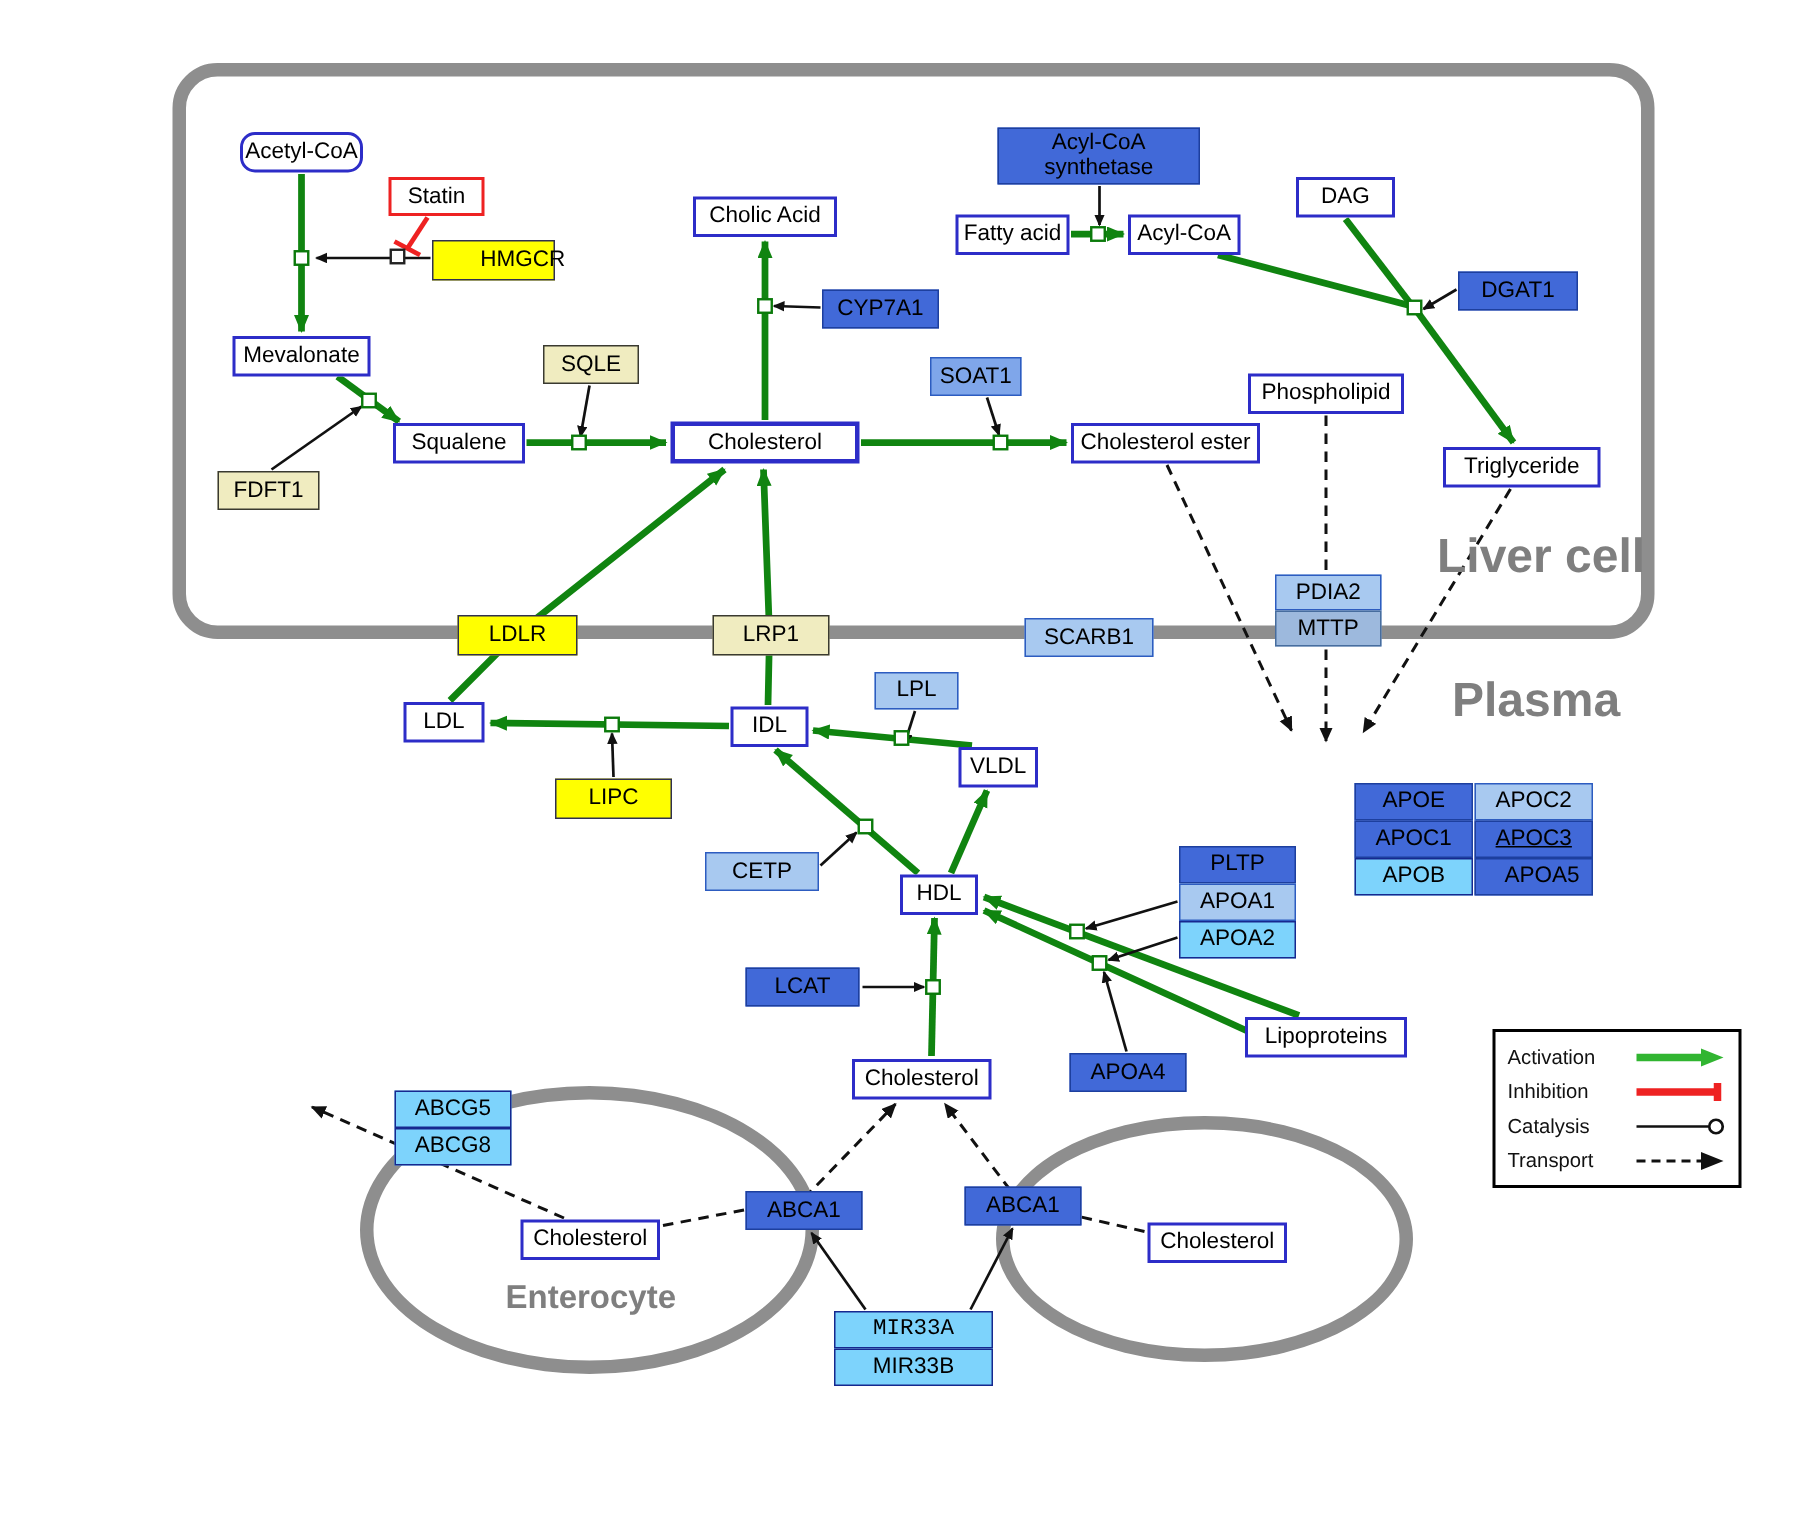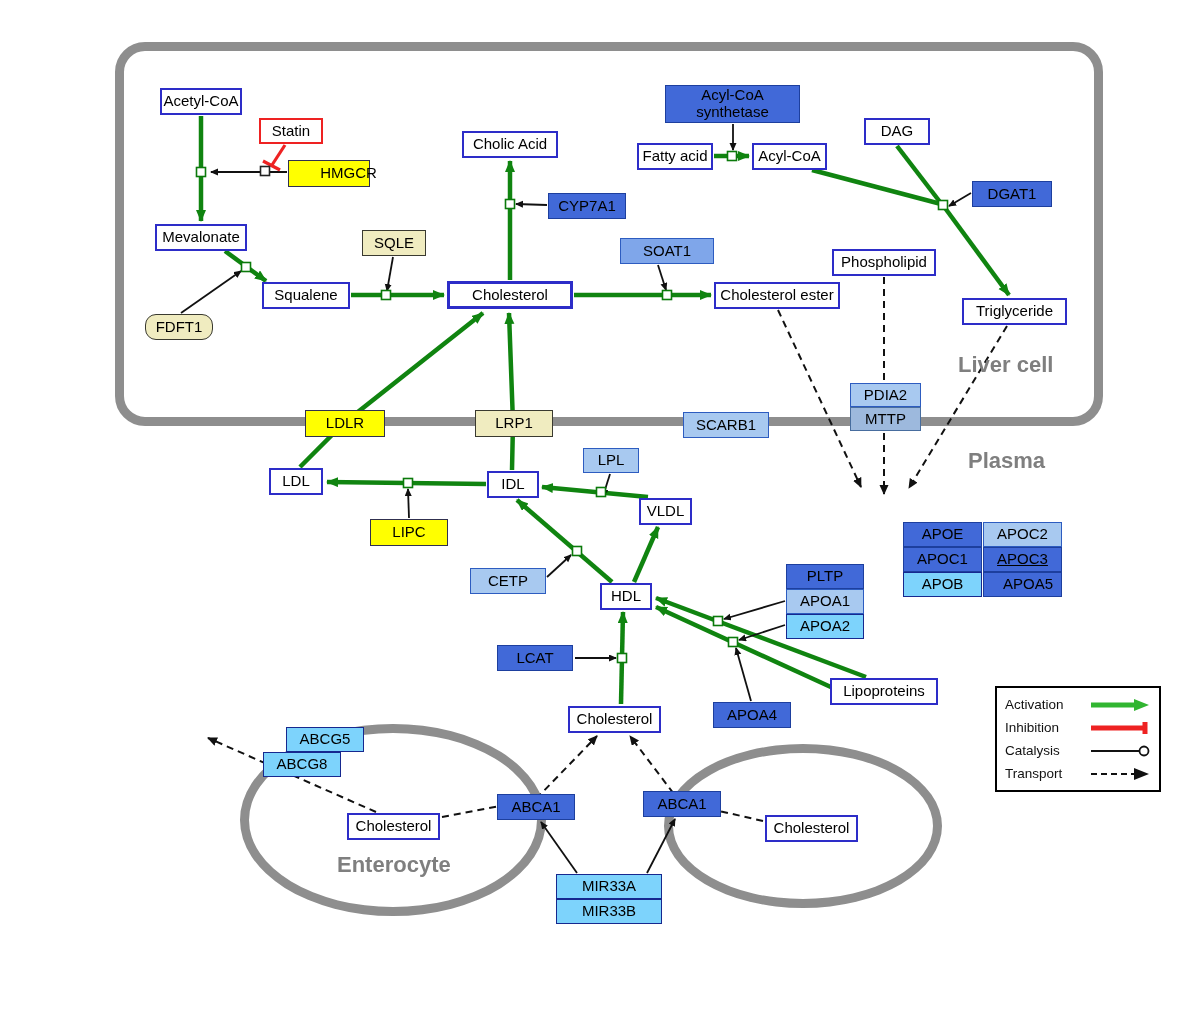--- a/index.html
+++ b/index.html
@@ -7,21 +7,21 @@
   #canvas { position:relative; width:1200px; height:1013px; background:#fff; overflow:hidden; }
 
   
   .compartment { position:absolute; border:9px solid #8e8e8e; background:transparent; z-index:1; }
   .liver   { left:115px; top:42px;  width:988px; height:384px; border-radius:30px; }
   .oval    { border-radius:50%; }
   .enterocyte { left:240px; top:724px; width:306px; height:192px; }
   .peripheral { left:664px; top:744px; width:278px; height:164px; }
 
   .compartment-label { position:absolute; z-index:4; color:#7f7f7f; font-weight:bold; white-space:nowrap; }
-  .cl-lg { font-size:22px; }
+  .cl-lg { font-size:32px; }
   .cl-md { font-size:22px; }
 
   
   #edge-layer { position:absolute; left:0; top:0; z-index:2; }
   polyline.edge { fill:none; }
   .activation { stroke:#108410; stroke-width:4.5; }
   .catalysis  { stroke:#111;    stroke-width:1.8; }
   .inhibition { stroke:#ee2222; stroke-width:3.2; }
   .transport  { stroke:#111;    stroke-width:2;   stroke-dasharray:7,5; }
   rect.anchor { fill:#fff; stroke:#0b7a0b; stroke-width:1.6; }
@@ -125,31 +125,31 @@
         <rect x="596.5" y="487.5" width="9" height="9" class="anchor cat"></rect>
         <rect x="572.5" y="546.5" width="9" height="9" class="anchor cat"></rect>
         <rect x="617.5" y="653.5" width="9" height="9" class="anchor cat"></rect>
         <rect x="713.5" y="616.5" width="9" height="9" class="anchor cat"></rect>
         <rect x="728.5" y="637.5" width="9" height="9" class="anchor cat"></rect>
         <rect x="260.5" y="166.5" width="9" height="9" class="anchor plain"></rect>
       </g>
   </svg>
 
   <div id="node-layer">
-      <div class="node met" style="left: 160px; top: 88px; width: 82px; height: 27px;">Acetyl-CoA</div>
+      <div class="node met" style="left: 160px; top: 88px; width: 82px; height: 27px; border-radius: 10px;">Acetyl-CoA</div>
       <div class="node drug" style="left: 259px; top: 118px; width: 64px; height: 26px;">Statin</div>
       <div class="node yellow" style="left: 288px; top: 160px; width: 82px; height: 27px; padding-left: 40px;">HMGCR</div>
       <div class="node met" style="left: 155px; top: 224px; width: 92px; height: 27px;">Mevalonate</div>
       <div class="node pale" style="left: 362px; top: 230px; width: 64px; height: 26px;">SQLE</div>
-      <div class="node pale" style="left: 145px; top: 314px; width: 68px; height: 26px; border-radius: 11px;">FDFT1</div>
+      <div class="node pale" style="left: 145px; top: 314px; width: 68px; height: 26px;">FDFT1</div>
       <div class="node met" style="left: 262px; top: 282px; width: 88px; height: 27px;">Squalene</div>
       <div class="node met-b" style="left: 447px; top: 281px; width: 126px; height: 28px;">Cholesterol</div>
       <div class="node met" style="left: 462px; top: 131px; width: 96px; height: 27px;">Cholic Acid</div>
       <div class="node med" style="left: 548px; top: 193px; width: 78px; height: 26px;">CYP7A1</div>
-      <div class="node mlight" style="left: 620px; top: 238px; width: 94px; height: 26px;">SOAT1</div>
+      <div class="node mlight" style="left: 620px; top: 238px; width: 61px; height: 26px;">SOAT1</div>
       <div class="node met" style="left: 714px; top: 282px; width: 126px; height: 27px;">Cholesterol ester</div>
       <div class="node med" style="left: 665px; top: 85px; width: 135px; height: 38px;">Acyl-CoA synthetase</div>
       <div class="node met" style="left: 637px; top: 143px; width: 76px; height: 27px;">Fatty acid</div>
       <div class="node met" style="left: 752px; top: 143px; width: 75px; height: 27px;">Acyl-CoA</div>
       <div class="node met" style="left: 864px; top: 118px; width: 66px; height: 27px;">DAG</div>
       <div class="node med" style="left: 972px; top: 181px; width: 80px; height: 26px;">DGAT1</div>
       <div class="node met" style="left: 832px; top: 249px; width: 104px; height: 27px;">Phospholipid</div>
       <div class="node met" style="left: 962px; top: 298px; width: 105px; height: 27px;">Triglyceride</div>
       <div class="node light" style="left: 850px; top: 383px; width: 71px; height: 24px;">PDIA2</div>
       <div class="node steel" style="left: 850px; top: 407px; width: 71px; height: 24px;">MTTP</div>
@@ -169,27 +169,27 @@
       <div class="node dark" style="left: 786px; top: 614px; width: 78px; height: 25px;">APOA2</div>
       <div class="node med" style="left: 713px; top: 702px; width: 78px; height: 26px;">APOA4</div>
       <div class="node met" style="left: 830px; top: 678px; width: 108px; height: 27px;">Lipoproteins</div>
       <div class="node med" style="left: 903px; top: 522px; width: 79px; height: 25px;">APOE</div>
       <div class="node light" style="left: 983px; top: 522px; width: 79px; height: 25px;">APOC2</div>
       <div class="node med" style="left: 903px; top: 547px; width: 79px; height: 25px;">APOC1</div>
       <div class="node med" style="left: 983px; top: 547px; width: 79px; height: 25px; text-decoration: underline;">APOC3</div>
       <div class="node dark" style="left: 903px; top: 572px; width: 79px; height: 25px;">APOB</div>
       <div class="node med" style="left: 983px; top: 572px; width: 79px; height: 25px; padding-left: 12px;">APOA5</div>
       <div class="node met" style="left: 568px; top: 706px; width: 93px; height: 27px;">Cholesterol</div>
-      <div class="node dark" style="left: 263px; top: 727px; width: 78px; height: 25px; margin-left: 23px;">ABCG5</div>
+      <div class="node dark" style="left: 263px; top: 727px; width: 78px; height: 25px;">ABCG5</div>
       <div class="node dark" style="left: 263px; top: 752px; width: 78px; height: 25px;">ABCG8</div>
       <div class="node met" style="left: 347px; top: 813px; width: 93px; height: 27px;">Cholesterol</div>
       <div class="node med" style="left: 497px; top: 794px; width: 78px; height: 26px;">ABCA1</div>
       <div class="node med" style="left: 643px; top: 791px; width: 78px; height: 26px;">ABCA1</div>
       <div class="node met" style="left: 765px; top: 815px; width: 93px; height: 27px;">Cholesterol</div>
-      <div class="node dark" style="left: 556px; top: 874px; width: 106px; height: 25px;">MIR33A</div>
+      <div class="node dark" style="left: 556px; top: 874px; width: 106px; height: 25px; font-family: Liberation Mono, monospace;">MIR33A</div>
       <div class="node dark" style="left: 556px; top: 899px; width: 106px; height: 25px;">MIR33B</div>
     </div>
 
   <div class="compartment-label cl-lg" style="left:958px; top:352px;">Liver cell</div>
   <div class="compartment-label cl-lg" style="left:968px; top:448px;">Plasma</div>
   <div class="compartment-label cl-md" style="left:337px; top:852px;">Enterocyte</div>
 
   <div class="legend">
     <div class="legend-row">
       <span>Activation</span>

